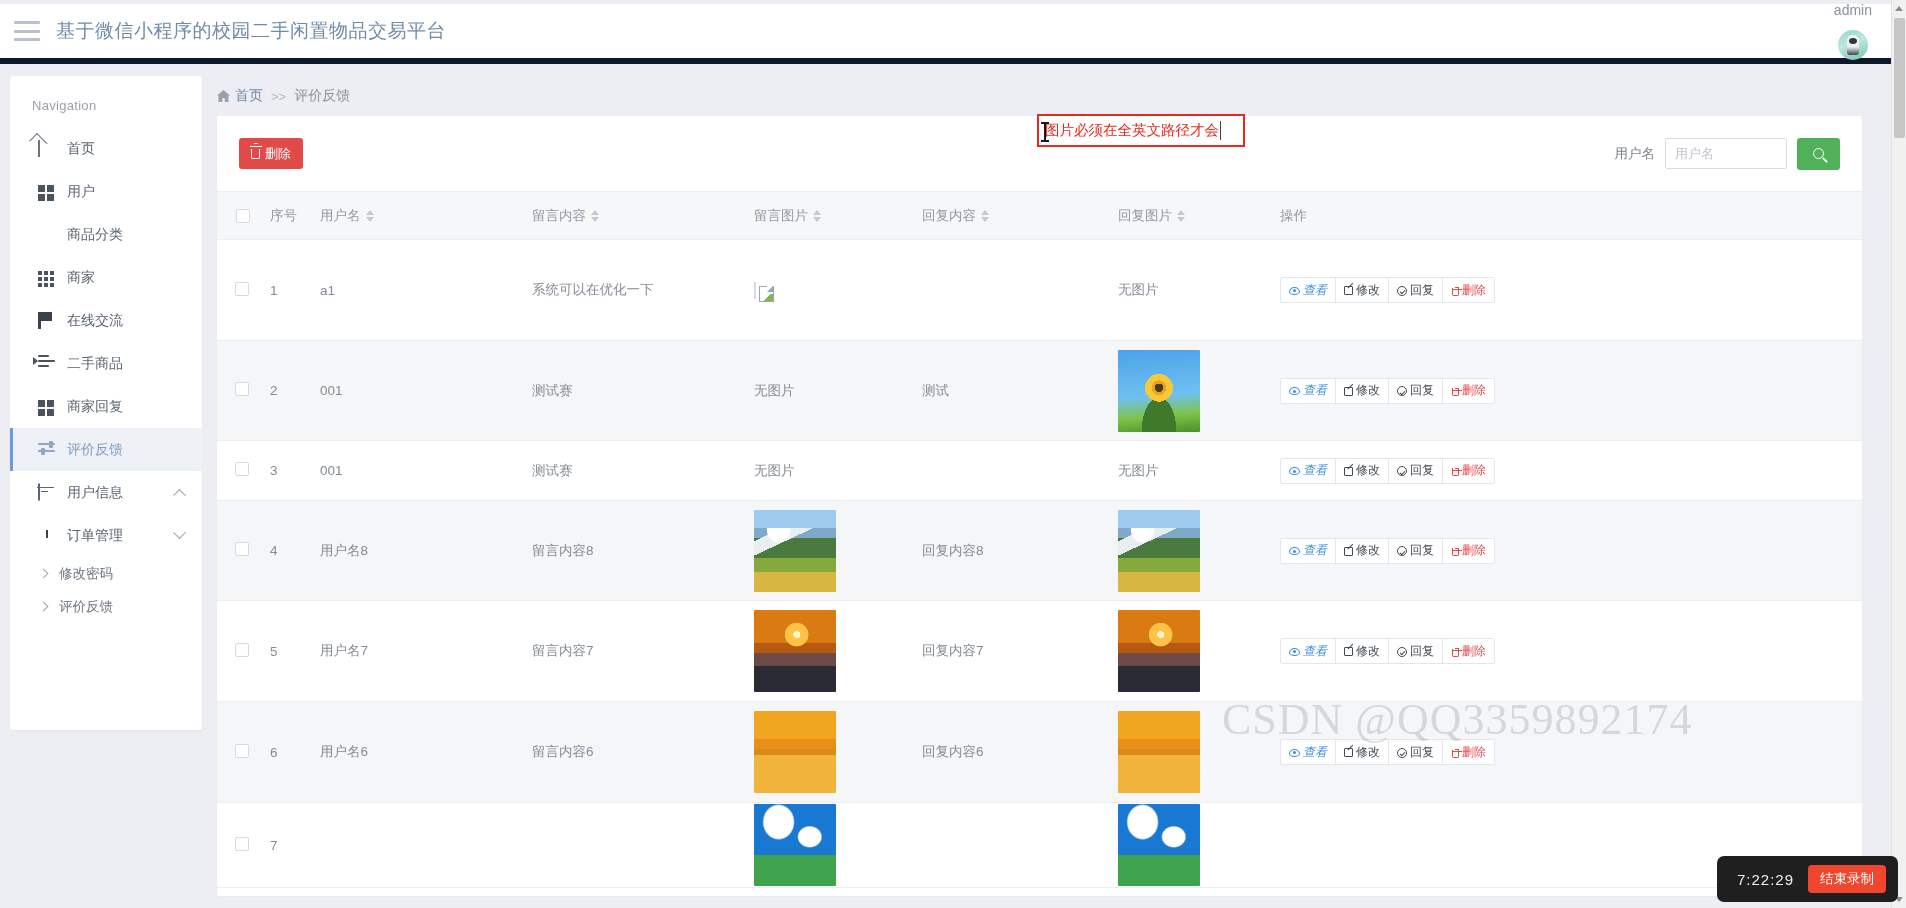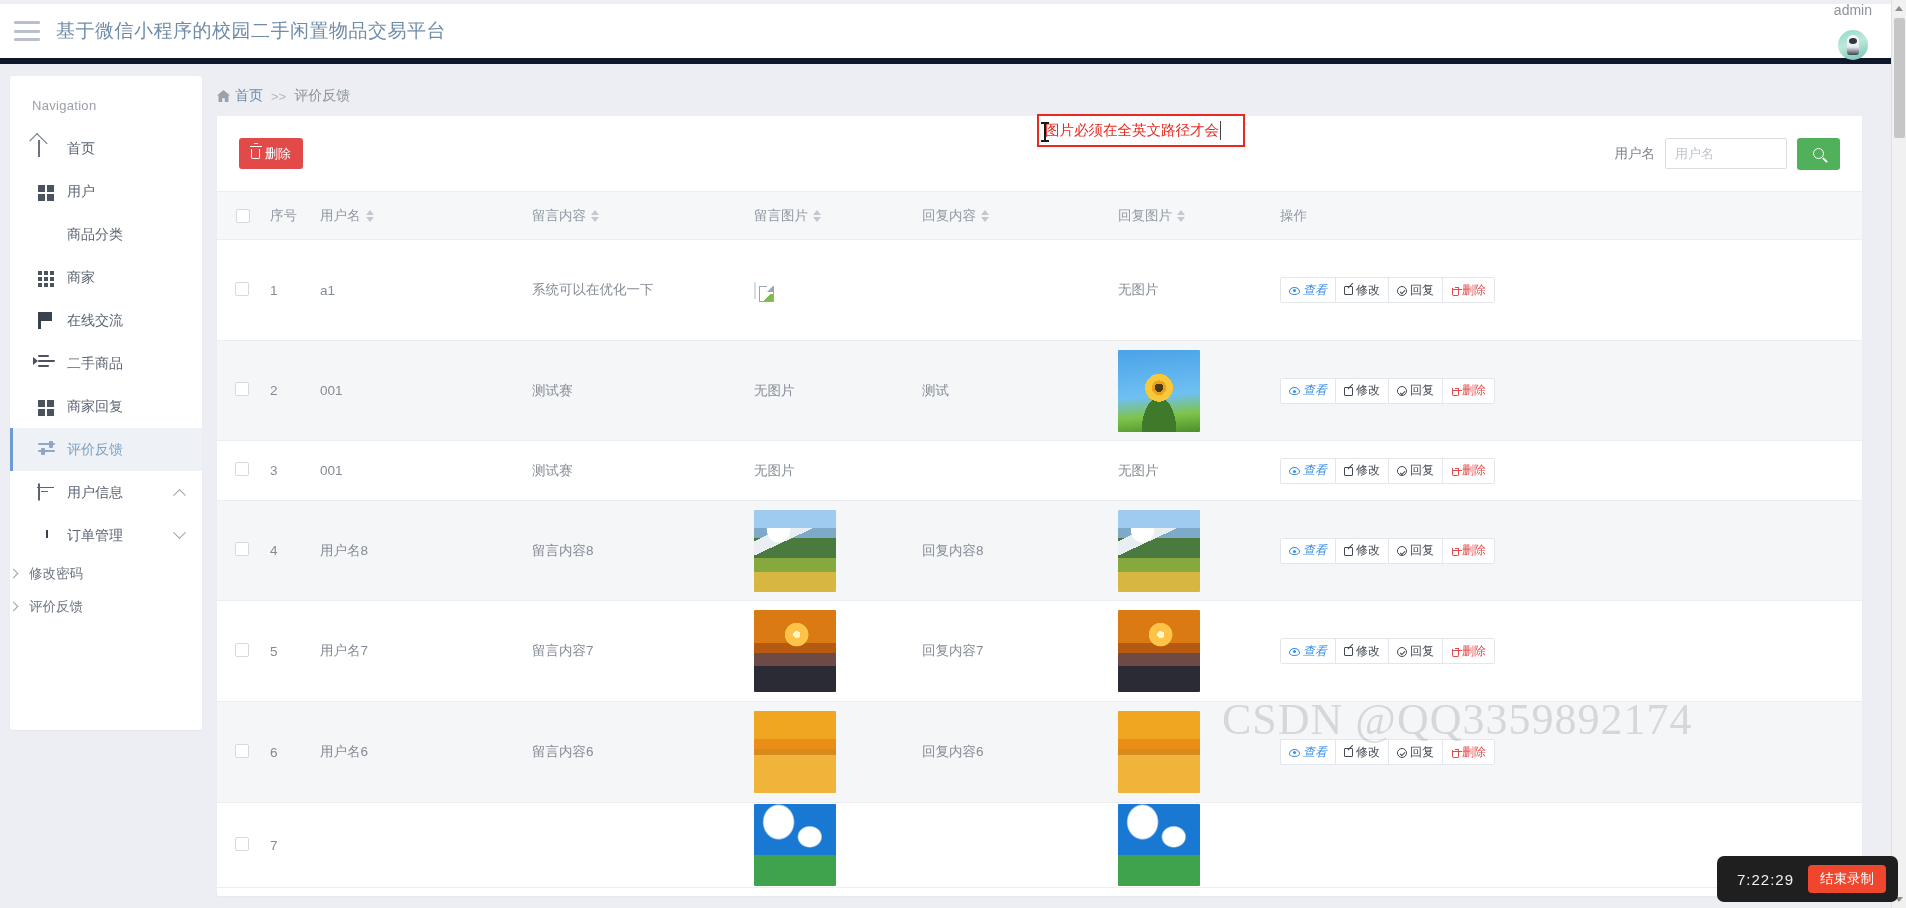--- a/index.html
+++ b/index.html
@@ -74,21 +74,21 @@
   .nav-item.active::before{
     content:""; position:absolute; left:0; top:0; bottom:0; width:3px; background:#6f9ad6;
   }
   .nav-item .caret{
     margin-left:auto; margin-right:18px; width:9px; height:9px;
     border-right:1.6px solid #9aa2ad; border-bottom:1.6px solid #9aa2ad;
   }
   .caret.down{ transform:rotate(45deg) translate(-2px,-2px);}
   .caret.up{ transform:rotate(-135deg) translate(-2px,-2px);}
   .sub-item{
-    height:33px; display:flex; align-items:center; 
+    height:33px; display:flex; align-items:center; padding-left:30px;
     font-size:13.5px; color:#6d7480; cursor:pointer;
   }
   .sub-item .chev{
     width:7px;height:7px;border-right:1.5px solid #9aa2ad;border-top:1.5px solid #9aa2ad;
     transform:rotate(45deg); margin-right:12px; flex:none;
   }
 
   
   .ic-home{ width:16px;height:14px;border:1.6px solid #6b737e;border-top:none;margin-top:4px;position:relative;}
   .ic-home::before{content:"";position:absolute;left:-1.6px;top:-7px;width:14px;height:10px;border-left:1.6px solid #6b737e;border-top:1.6px solid #6b737e;transform:rotate(45deg);transform-origin:left top;}

